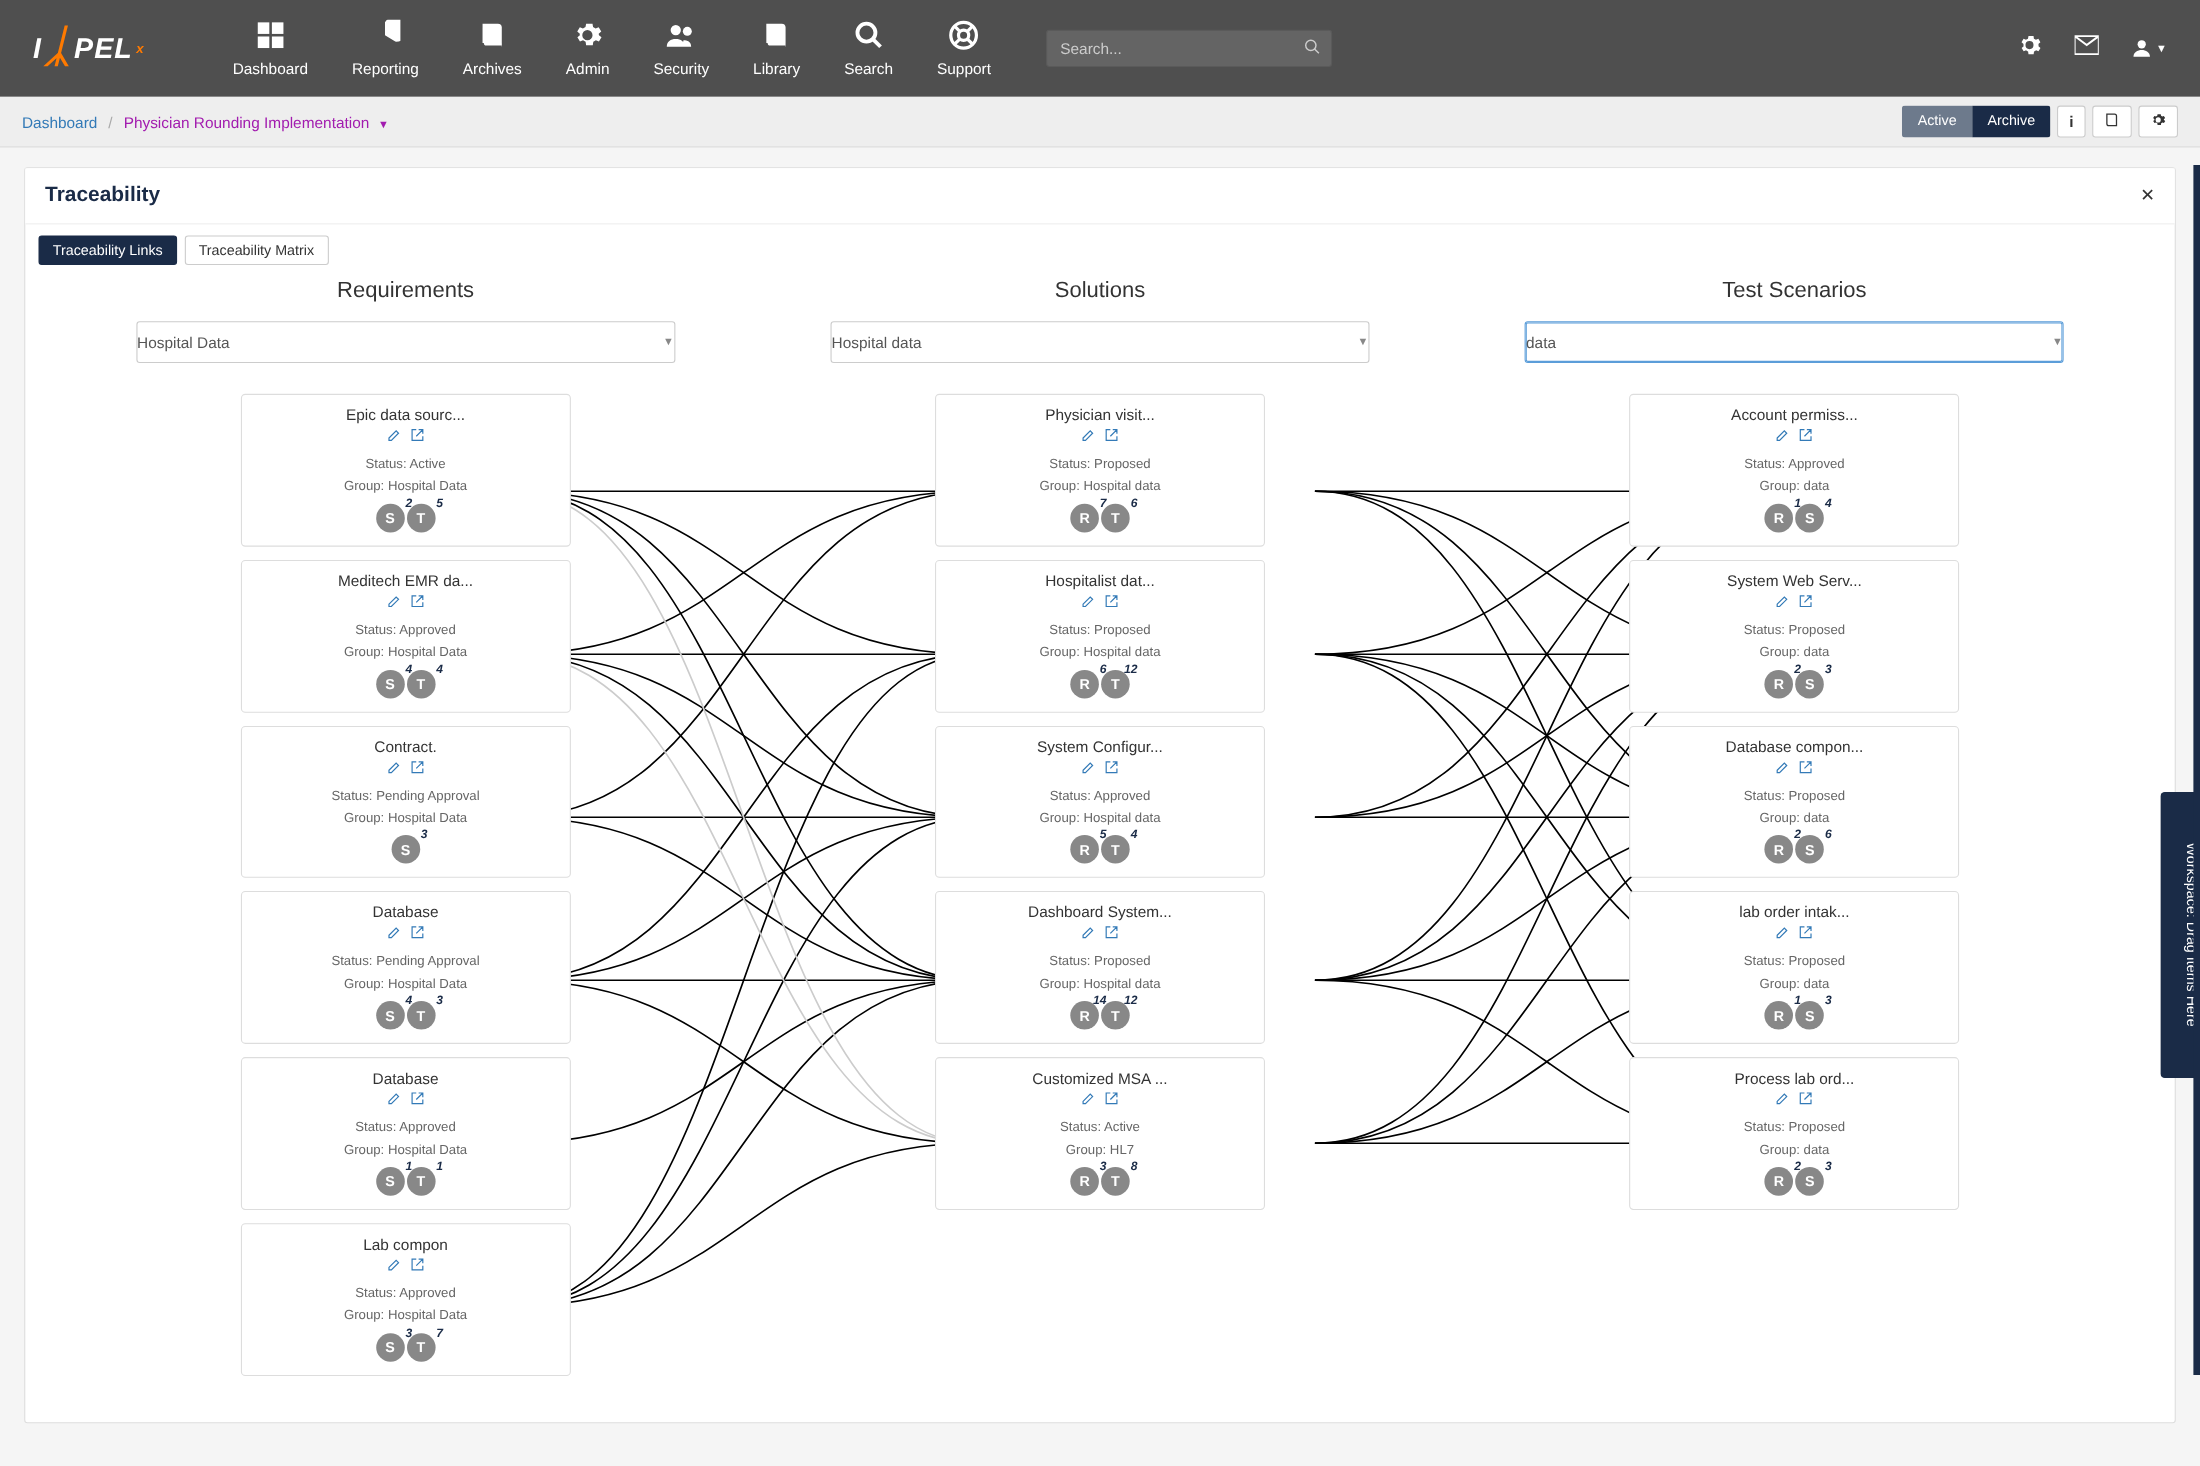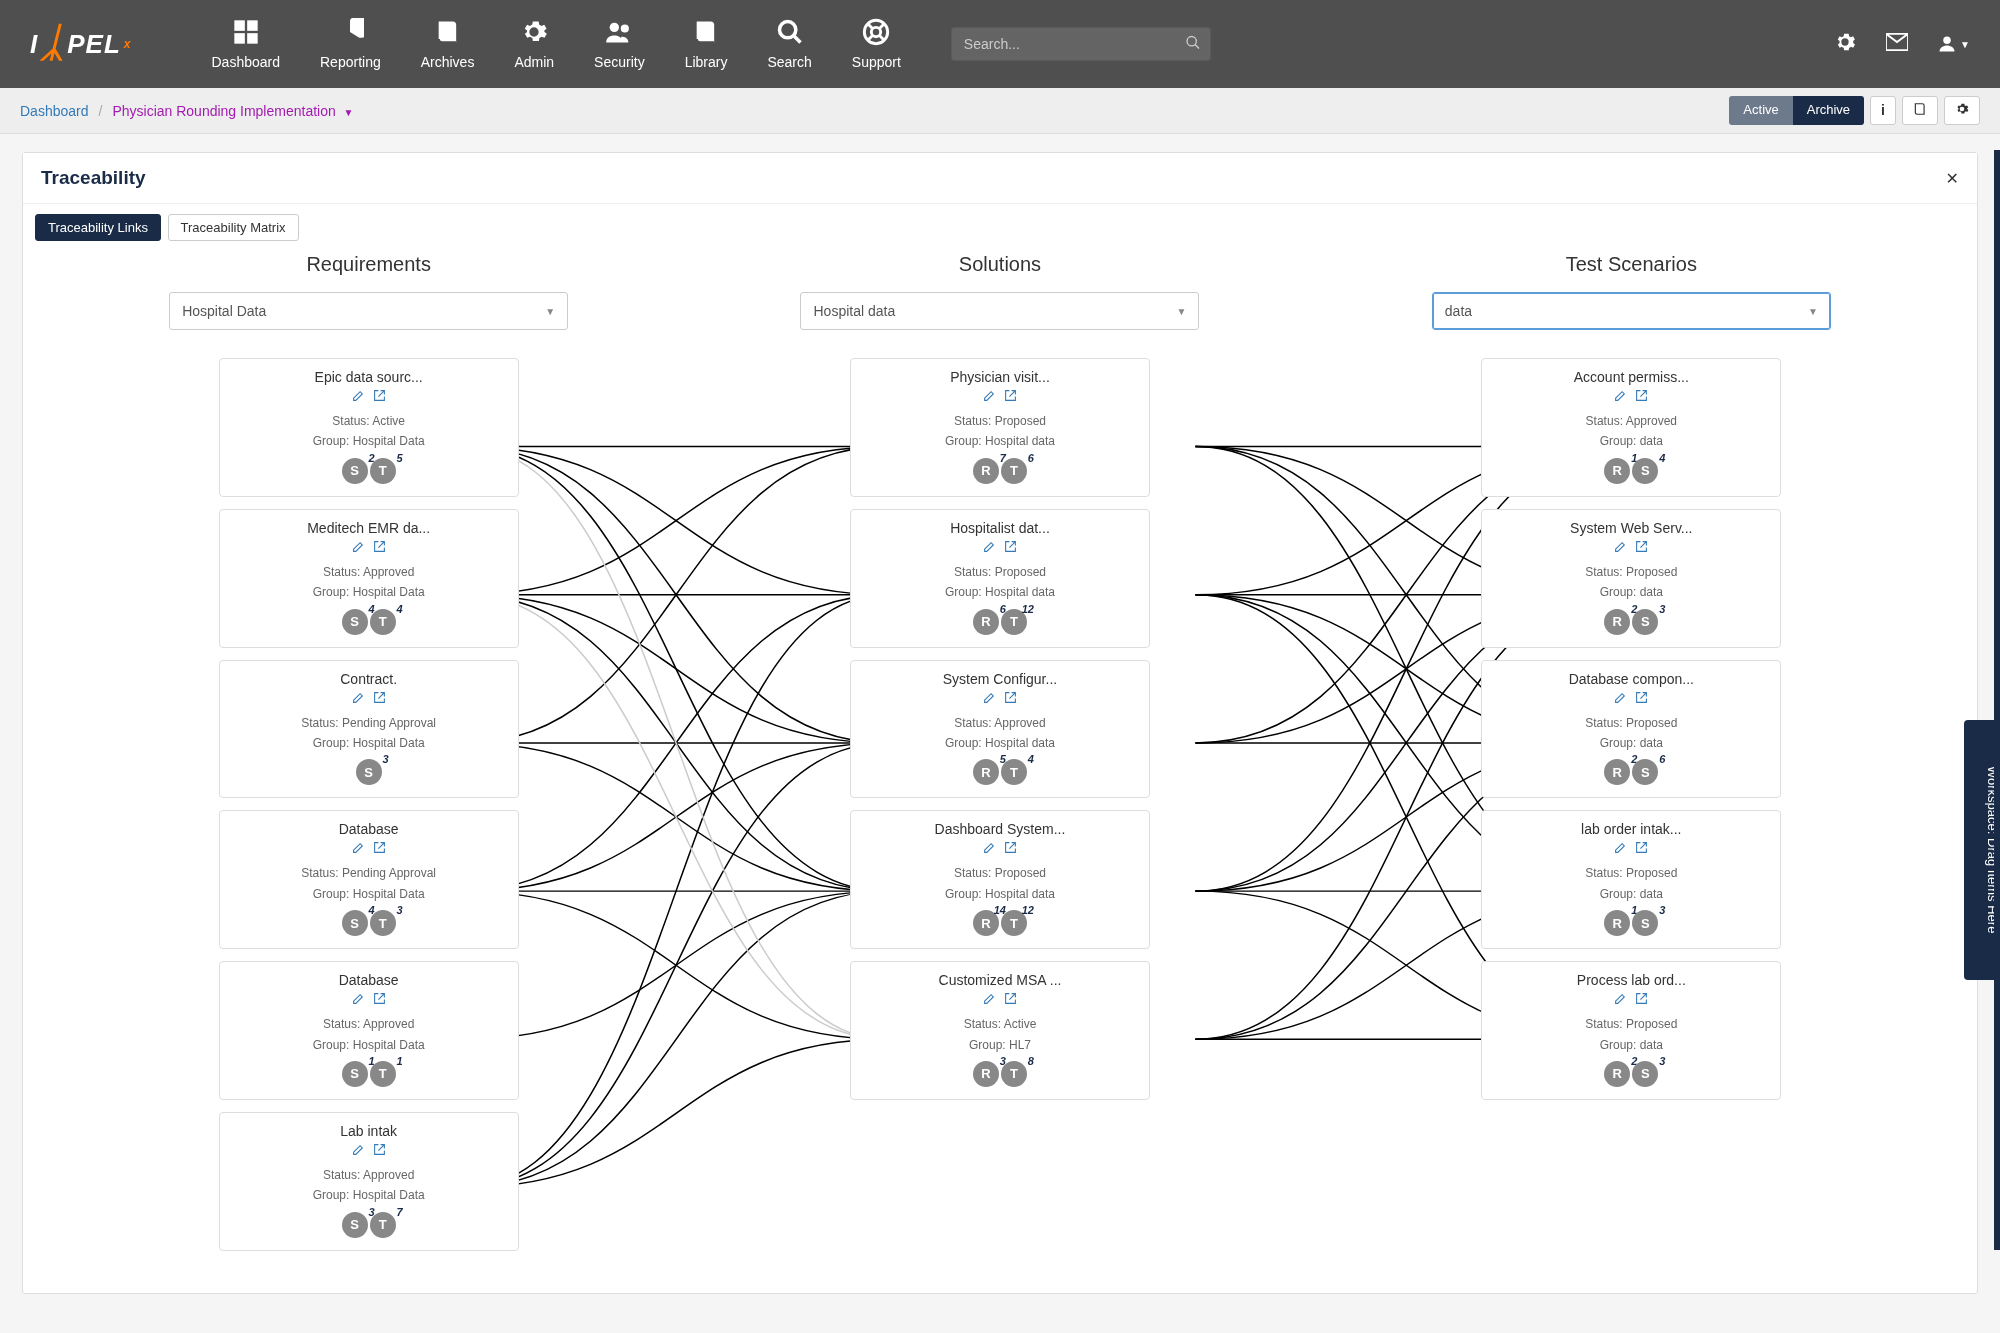--- a/index.html
+++ b/index.html
@@ -39,21 +39,21 @@
 .panel-head h2 { font-size: 19px; font-weight: bold; color: #1a2b47; }
 .panel-head .close { margin-left:auto; font-size:16px; color:#333; cursor:pointer;}
 .tabrow { padding: 10px 12px 0 12px; }
 .tab { display:inline-block; padding:5px 12px; border:1px solid #ccc; font-size:13px; border-radius:3px; margin-right:3px; cursor:pointer;}
 .tab.sel { background:#1a2b47; color:#fff; border-color:#1a2b47;}
 
 
 .board { display:flex; justify-content:space-around; padding: 12px 40px 30px 40px; gap:20px; position:relative;}
 .col { flex:1; display:flex; flex-direction:column; align-items:center; position:relative; z-index:2;}
 .col h3 { font-size:20px; font-weight:normal; margin-bottom:16px; }
-.dd { width: 399px; max-width:90%; border:1px solid #ccc; background:#fff; border-radius:3px; padding: 10px 12px; font-size:14px; display:flex; align-items:center; justify-content:space-between; color:#555; margin-bottom: 28px; cursor:pointer;}
+.dd { width: 490px; max-width:90%; border:1px solid #ccc; background:#fff; border-radius:3px; padding: 10px 0; font-size:14px; display:flex; align-items:center; justify-content:space-between; color:#555; margin-bottom: 28px; cursor:pointer;}
 .dd .caret { font-size:10px; color:#888;}
 .dd.focus { border:1px solid #5b9dd9; box-shadow:0 0 0 1px #5b9dd9 inset;}
 
 .card { width: 300px; border:1px solid #ddd; border-radius:4px; padding: 10px 12px 12px 12px; margin-bottom: 12px; text-align:center; background:#fff; position:relative; z-index:3;}
 .card .title { font-size:14px; color:#333; margin-bottom:4px; }
 .card .icons { margin-bottom:6px; font-size:13px; color:#337ab7; display:flex; gap:8px; justify-content:center;}
 .card .meta { font-size:12px; color:#666; line-height:1.7;}
 .badges { display:flex; gap:2px; justify-content:center; margin-top:6px;}
 .badge { width:26px; height:26px; border-radius:50%; background:#888; color:#fff; display:flex; align-items:center; justify-content:center; font-size:13px; font-weight:bold; position:relative;}
 .badge sup { position:absolute; top:-6px; right:-7px; font-size:11px; color:#1a2b47; font-style:italic; font-weight:bold;}
@@ -324,21 +324,21 @@
                   <path d="M14 3h7v7M21 3L10 14M21 14v7H3V3h7"></path>
                 </svg></span>
             </div>
             <div class="meta">Status: Approved<br>Group: Hospital Data</div>
             <div class="badges">
               <div class="badge">S<sup>1</sup></div>
               <div class="badge">T<sup>1</sup></div>
             </div>
           </div>
           <div class="card">
-            <div class="title">Lab intak</div>
+            <div class="title">Lab compon</div>
             <div class="icons">
               <span><svg width="13" height="13" viewBox="0 0 24 24" fill="none" stroke="currentColor" stroke-width="2">
                   <path d="M3 17l12-12 4 4L7 21H3v-4z"></path>
                 </svg></span>
               <span><svg width="13" height="13" viewBox="0 0 24 24" fill="none" stroke="currentColor" stroke-width="2">
                   <path d="M14 3h7v7M21 3L10 14M21 14v7H3V3h7"></path>
                 </svg></span>
             </div>
             <div class="meta">Status: Approved<br>Group: Hospital Data</div>
             <div class="badges">

